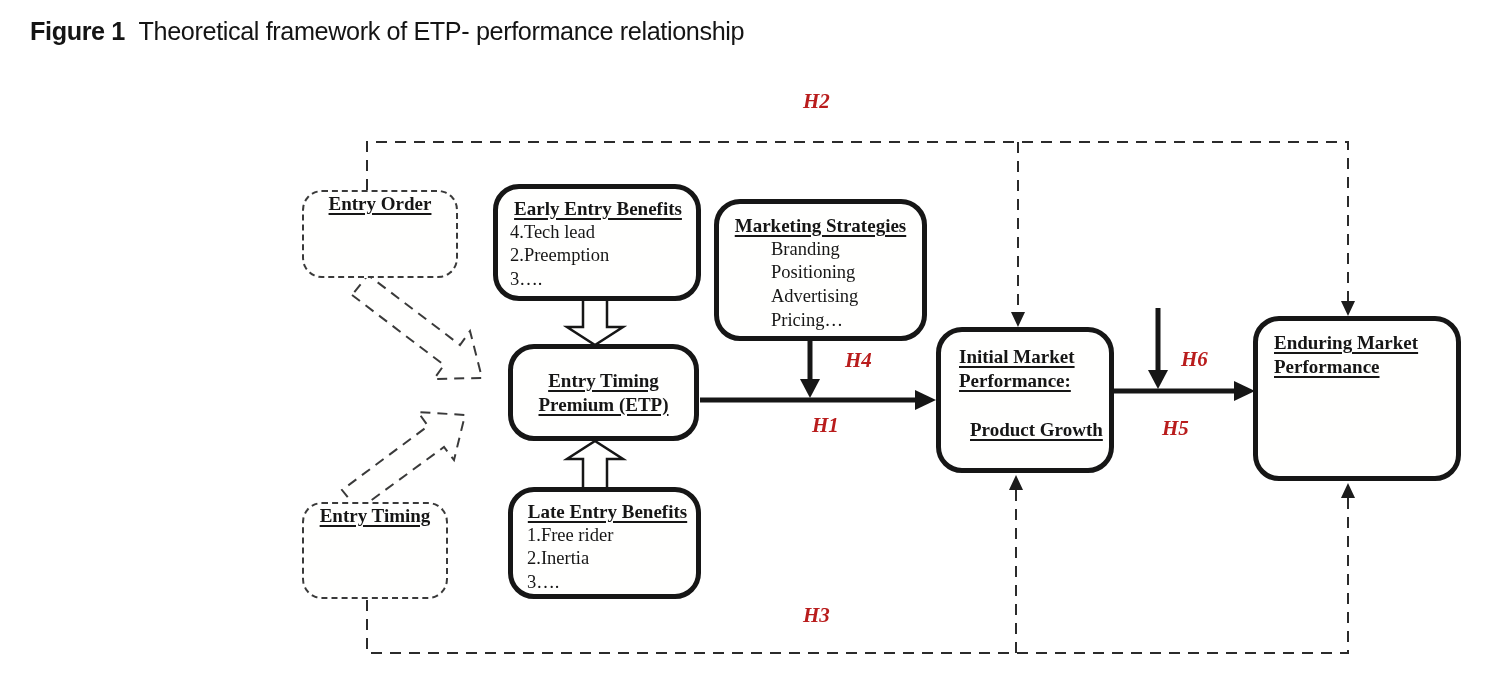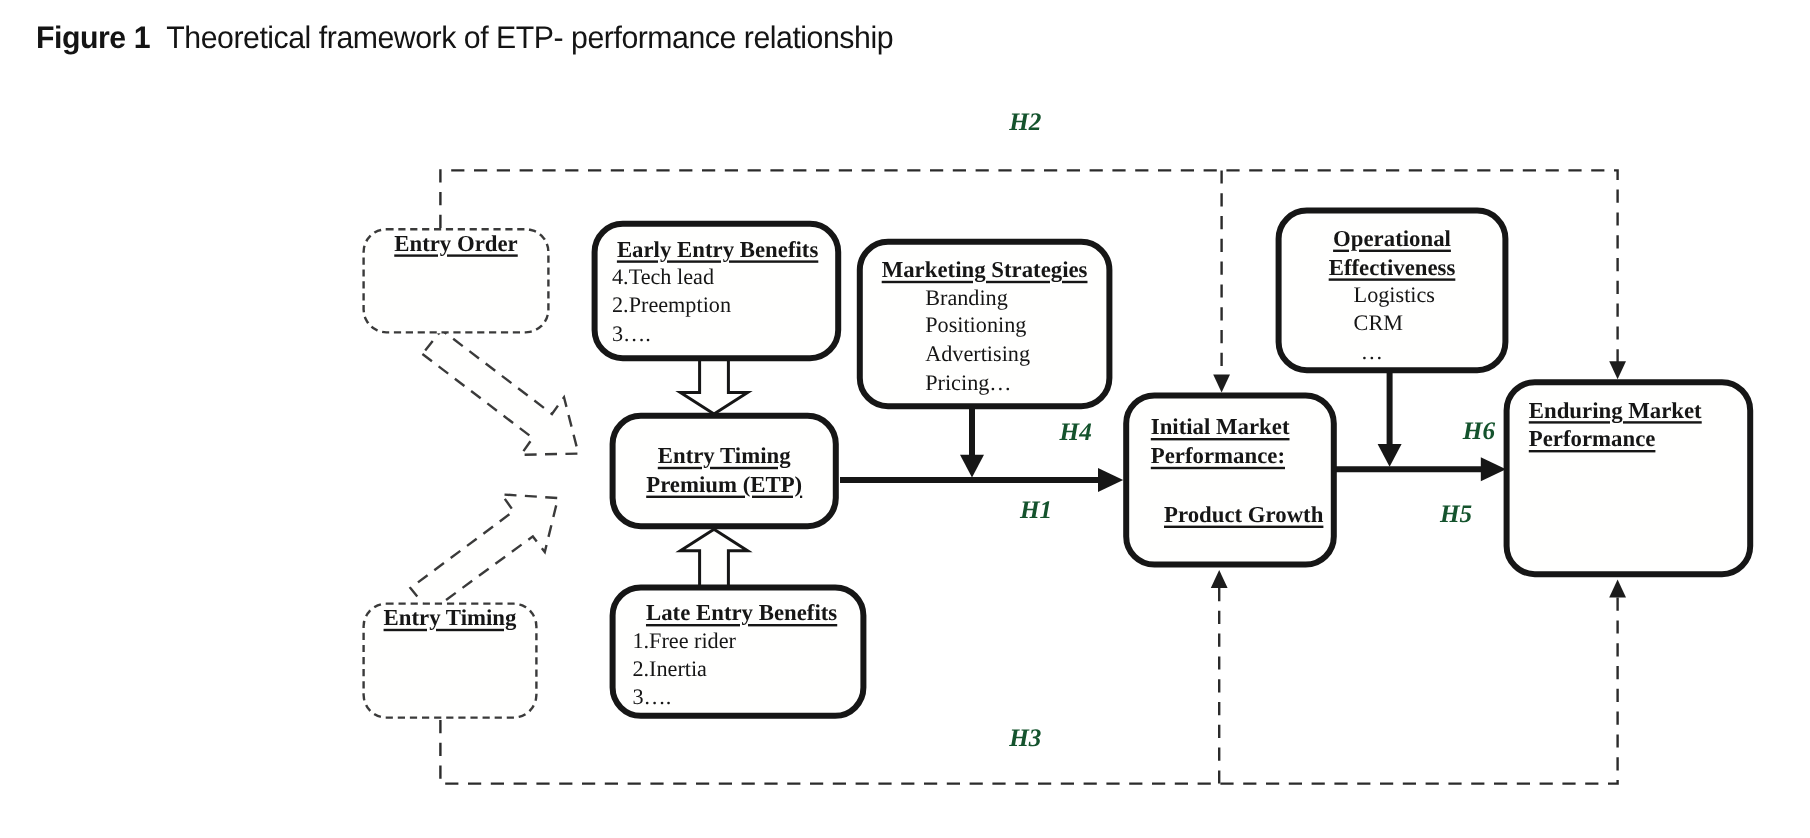--- a/index.html
+++ b/index.html
@@ -47,21 +47,21 @@
     text-underline-offset: 3px;
   }
   .box-title { font-size: 19px; line-height: 1.25; text-align: center; }
   .box-line  { font-size: 19px; line-height: 1.25; }
   .items { font-size: 18.5px; line-height: 1.28; }
 
   .h-label {
     position: absolute; z-index: 3;
     font-family: "Liberation Serif", serif;
     font-weight: 700; font-style: italic;
-    font-size: 21px; color: #14532d; margin-left: 38px;
+    font-size: 21px; color: #b91c1c;
   }
 </style>
 </head>
 <body>
 
 <div class="canvas">
 
   <div class="fig-title">
     <span class="lbl">Figure 1</span><span class="cap">Theoretical framework of ETP- performance relationship</span>
   </div>
@@ -119,49 +119,38 @@
   <div class="box solid" style="left:714px; top:171px; width:213px; height:142px; padding:10px 8px 0 8px;margin-top:28px;">
     <div class="box-title u-bold">Marketing Strategies</div>
     <div class="items" style="padding-left:44px;">
       <div>Branding</div>
       <div>Positioning</div>
       <div>Advertising</div>
       <div>Pricing…</div>
     </div>
   </div>
 
-  <div class="box solid" style="left:1063px; top:173px; width:194px; height:138px; padding:10px 8px 0 8px;">
-    <div class="box-title u-bold">
-      <div>Operational</div>
-      <div>Effectiveness</div>
-    </div>
-    <div class="items" style="padding-left:52px;">
-      <div>Logistics</div>
-      <div>CRM</div>
-      <div style="padding-left:6px;">…</div>
-    </div>
-  </div>
 
   <div class="box solid center-flex" style="left:508px; top:344px; width:191px; height:97px;">
     <div class="box-line u-bold">Entry Timing</div>
     <div class="box-line u-bold">Premium (ETP)</div>
   </div>
 
   <div class="box solid" style="left:936px; top:327px; width:178px; height:146px; padding:13px 6px 0 18px;">
     <div class="box-line u-bold">Initial Market</div>
     <div class="box-line u-bold">Performance:</div>
     <div class="box-line u-bold" style="margin-top:25px; margin-left:11px;">Product Growth</div>
   </div>
 
   <div class="box solid" style="left:1253px; top:316px; width:208px; height:165px; padding:10px 6px 0 16px;">
     <div class="box-line u-bold">Enduring Market</div>
     <div class="box-line u-bold">Performance</div>
   </div>
 
-  <div class="box solid" style="left:508px; top:487px; width:214px; height:112px; padding:8px 8px 0 14px;">
+  <div class="box solid" style="left:508px; top:487px; width:193px; height:112px; padding:8px 8px 0 14px;">
     <div class="box-title u-bold">Late Entry Benefits</div>
     <div class="items">
       <div>1.Free rider</div>
       <div>2.Inertia</div>
       <div>3….</div>
     </div>
   </div>
 
   <div class="h-label" style="left:803px; top:89px;">H2</div>
   <div class="h-label" style="left:845px; top:348px;">H4</div>

